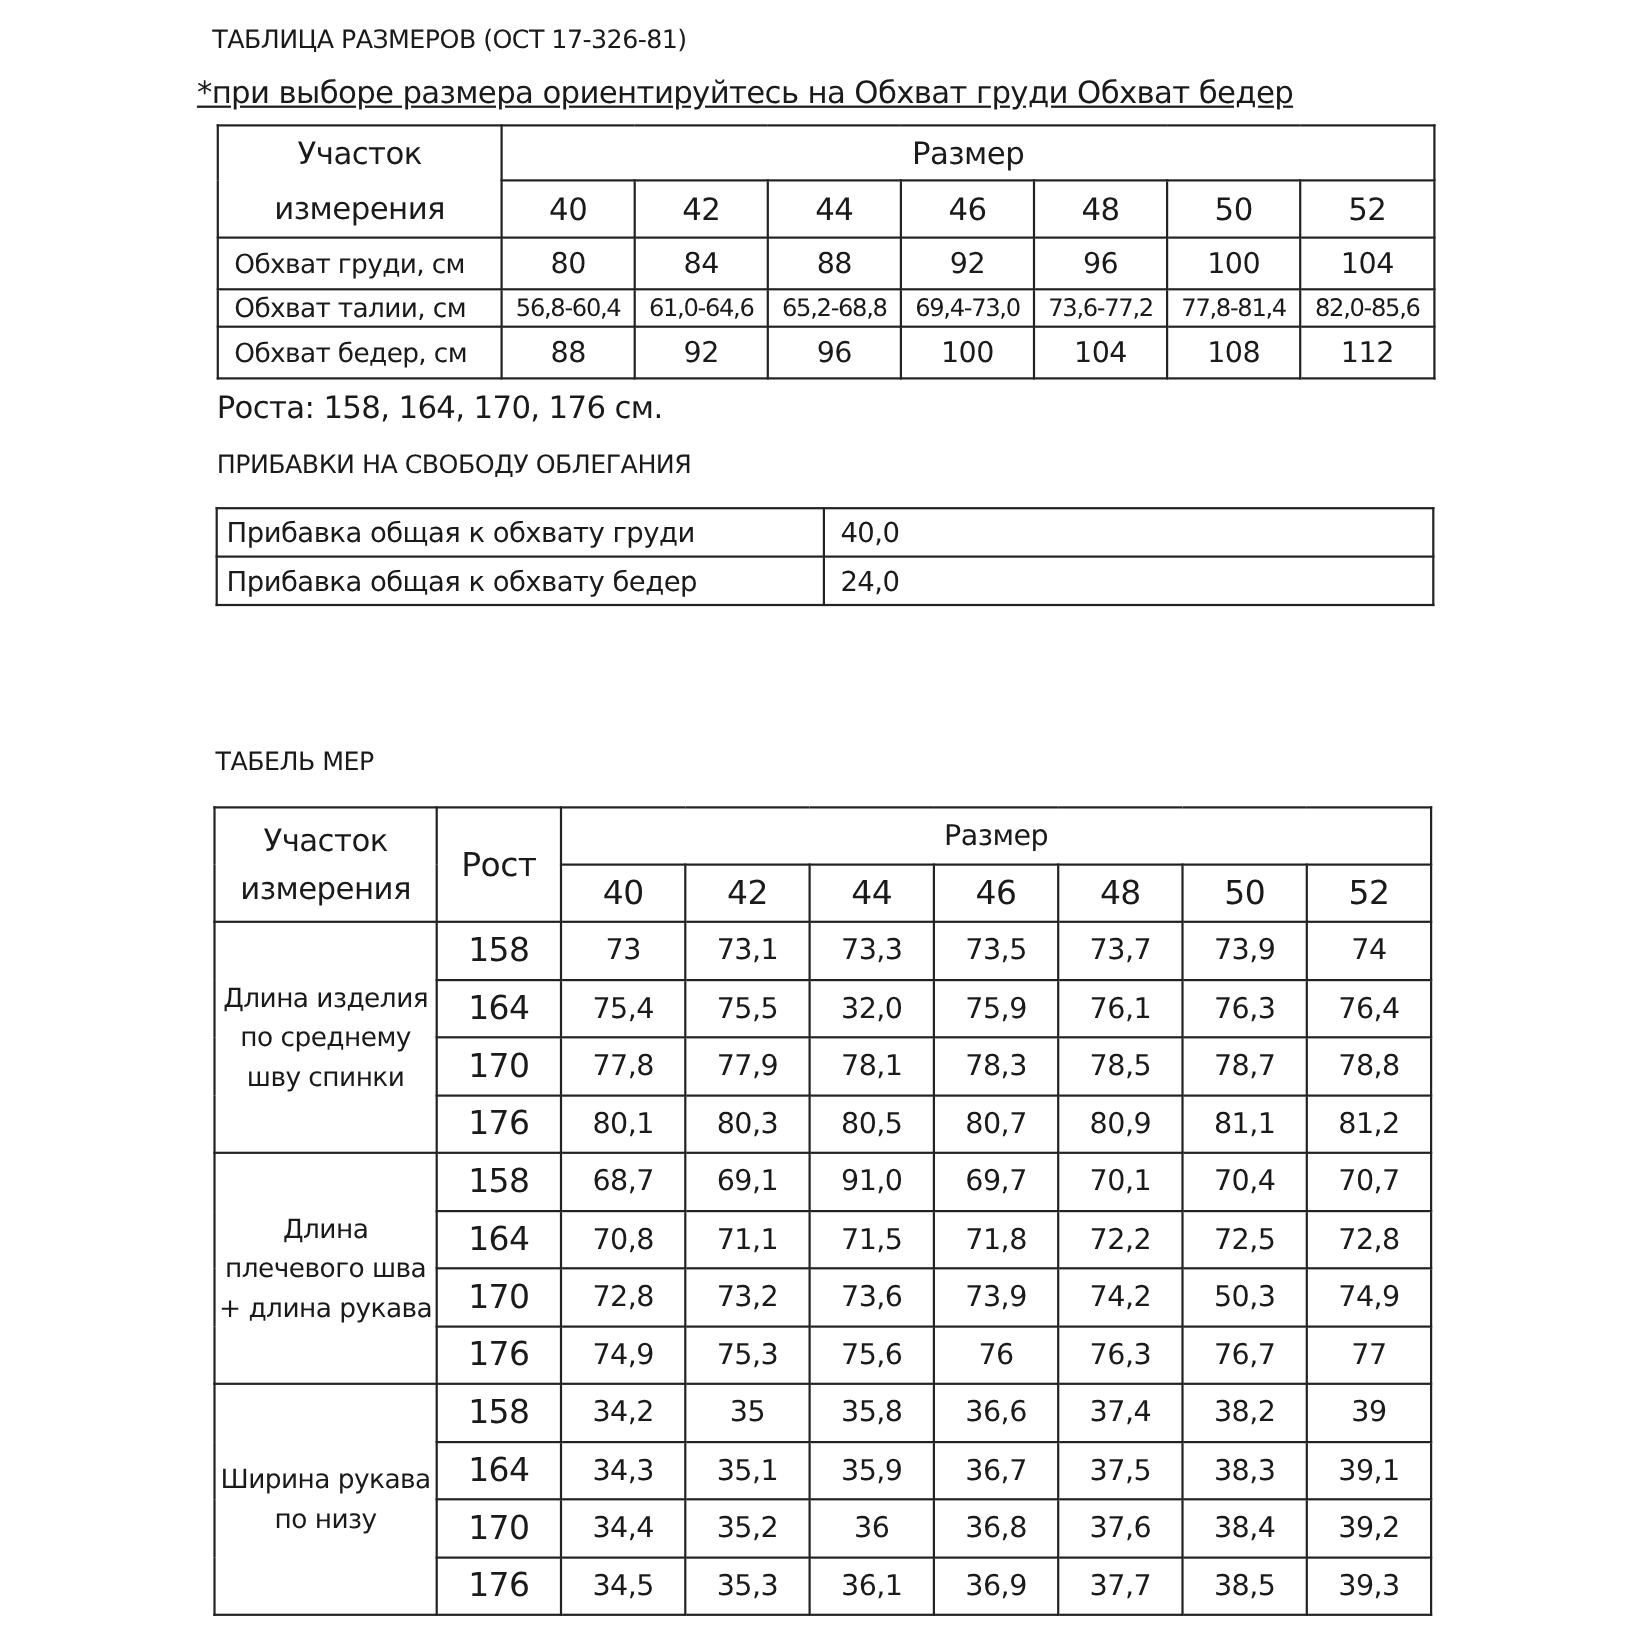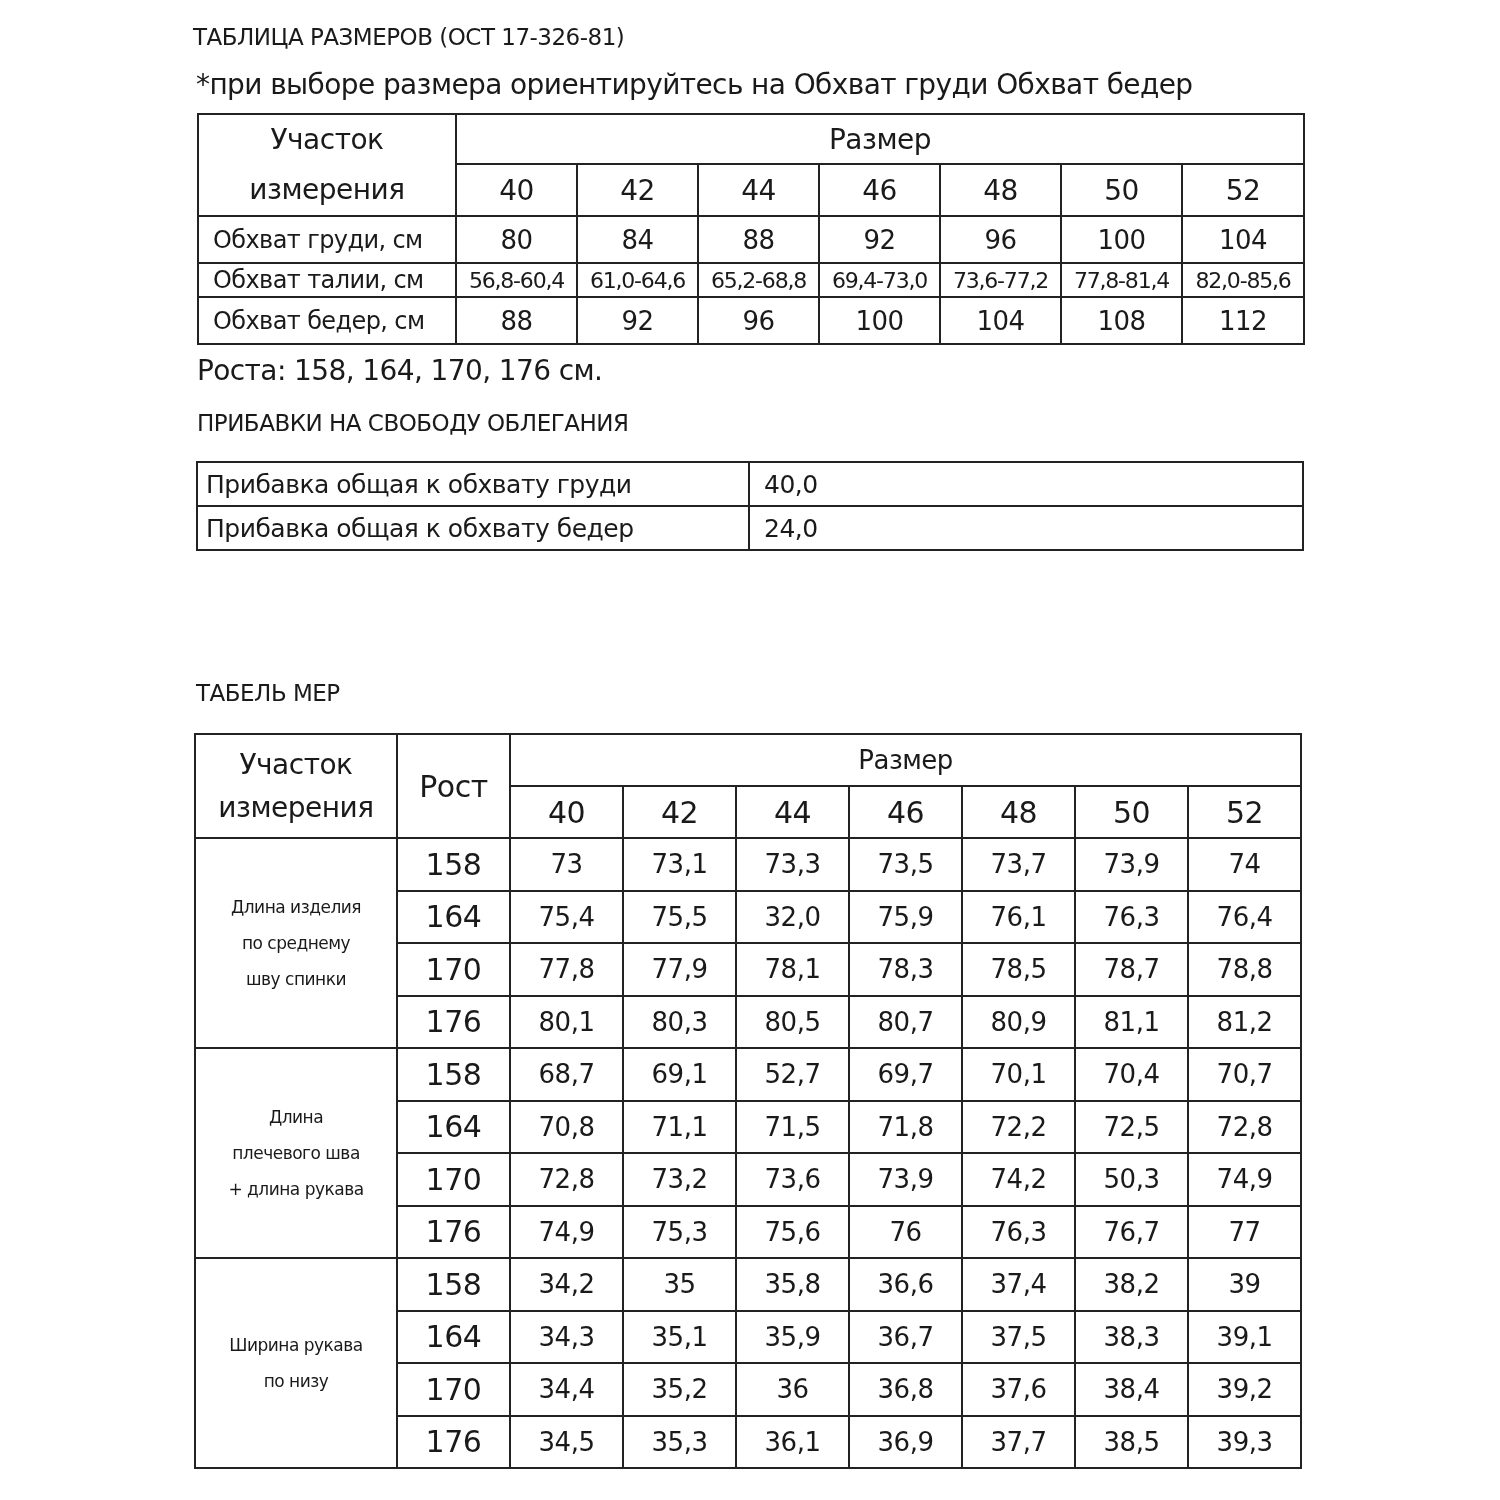--- a/index.html
+++ b/index.html
@@ -11,30 +11,30 @@
   table { border-collapse: collapse; table-layout: fixed; }
   td { border: 2px solid #222; padding: 0; text-align: center; vertical-align: middle;
        font-size: 26px; letter-spacing: -0.5px; white-space: nowrap; overflow: hidden; }
   .lbl { text-align: left; padding-left: 14px; font-size: 24px; letter-spacing: -0.6px; }
   .tight { font-size: 22px; letter-spacing: -1.2px; }
   .hdr { font-size: 28px; }
   .t2 td { font-size: 25px; text-align: left; padding-left: 8px; }
   .t2 .val { padding-left: 14px; }
   .t2 .h { font-size: 29px; }
   .t3 td { font-size: 26px; }
-  .t3 .group { font-size: 17px; white-space: normal; line-height: 36px; letter-spacing: -0.5px; }
+  .t3 .group { font-size: 24px; white-space: normal; line-height: 36px; letter-spacing: -0.5px; }
   .t3 .rost { font-size: 30px; }
   .t3 .size { font-size: 30px; }
   .t3 .hdr3 { font-size: 28px; white-space: normal; line-height: 43px; }
 </style>
 </head>
 <body>
 
 <div class="abs title" style="left:193px; top:24px;">ТАБЛИЦА РАЗМЕРОВ (ОСТ 17-326-81)</div>
-<div class="abs note" style="left:196px; top:68px;">*при выборе размера ориентируйтесь на Обхват груди Обхват бедер</div>
+<div class="abs note" style="left:179px; top:68px;text-decoration:underline;">*при выборе размера ориентируйтесь на Обхват груди Обхват бедер</div>
 
 <table class="abs" style="left:197px; top:113px; width:1106px;">
   <colgroup>
     <col style="width:258px">
       <col style="width:121px">
       <col style="width:121px">
       <col style="width:121px">
       <col style="width:121px">
       <col style="width:121px">
       <col style="width:121px">
@@ -192,21 +192,21 @@
       </tr>
       <tr style="height: 52.5px;">
         <td rowspan="4" class="group">
           <div>Длина</div>
           <div>плечевого шва</div>
           <div>+ длина рукава</div>
         </td>
         <td class="rost">158</td>
         <td>68,7</td>
         <td>69,1</td>
-        <td>52,7</td>
+        <td>91,0</td>
         <td>69,7</td>
         <td>70,1</td>
         <td>70,4</td>
         <td>70,7</td>
       </tr>
       <tr style="height: 52.5px;">
         <td class="rost">164</td>
         <td>70,8</td>
         <td>71,1</td>
         <td>71,5</td>

